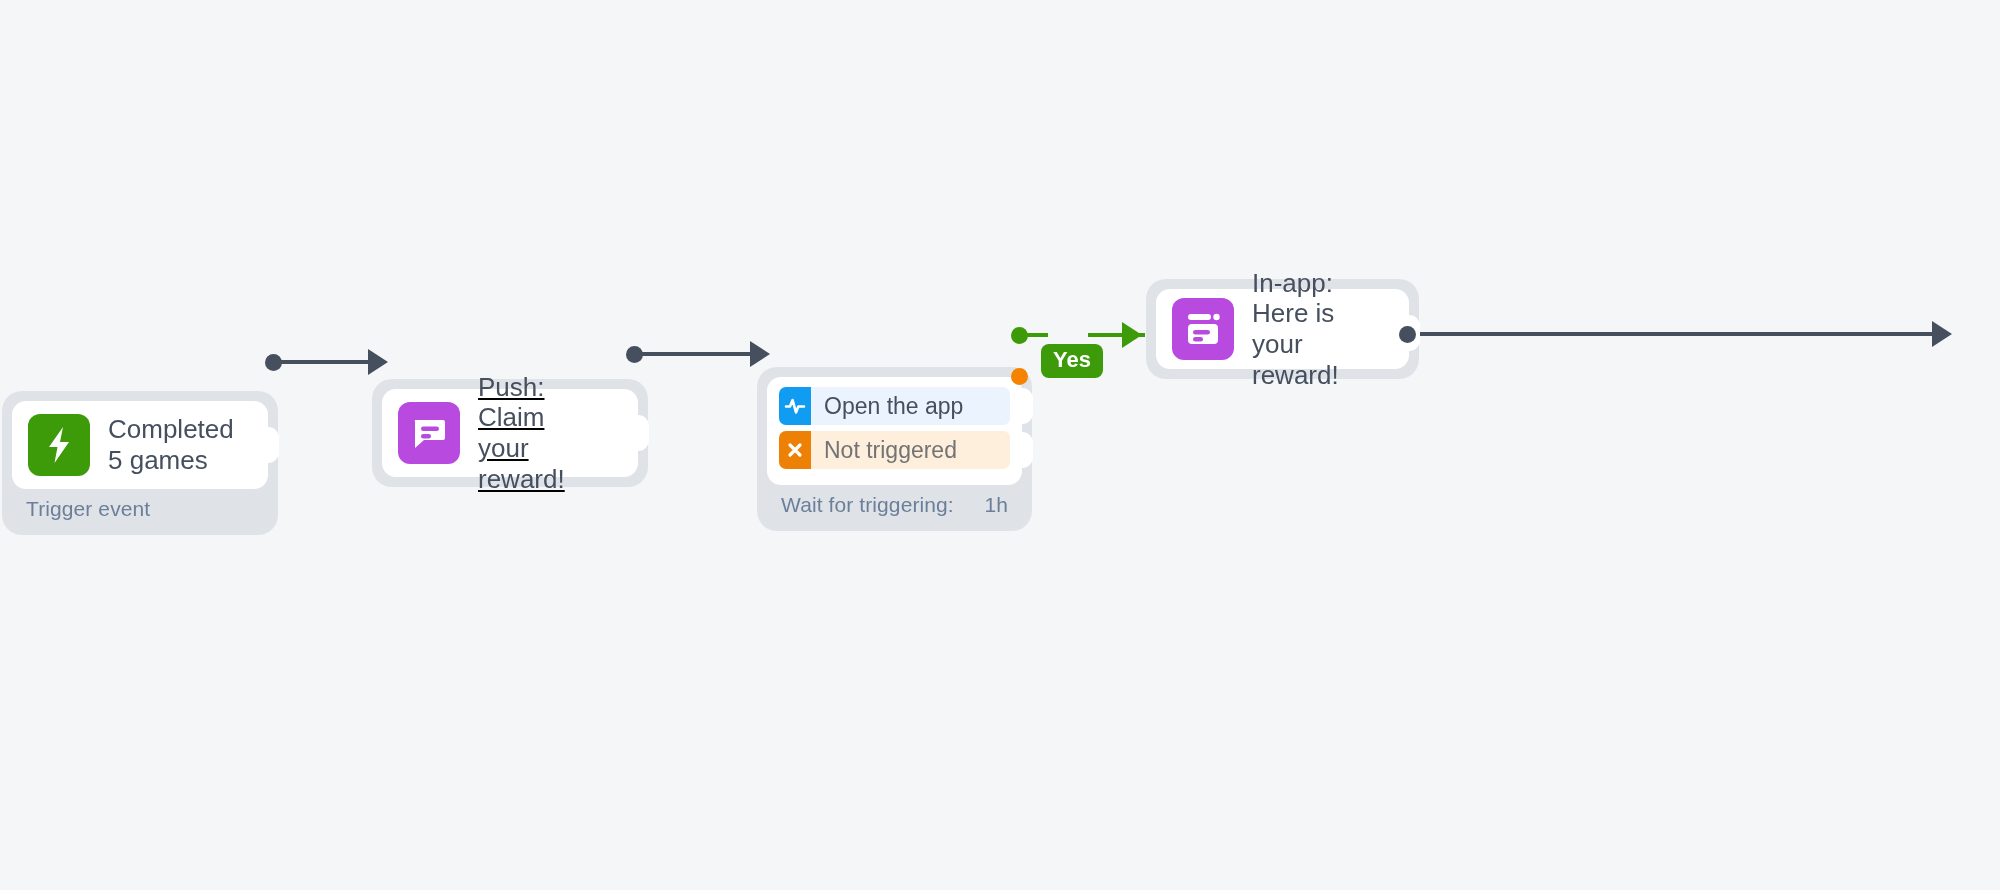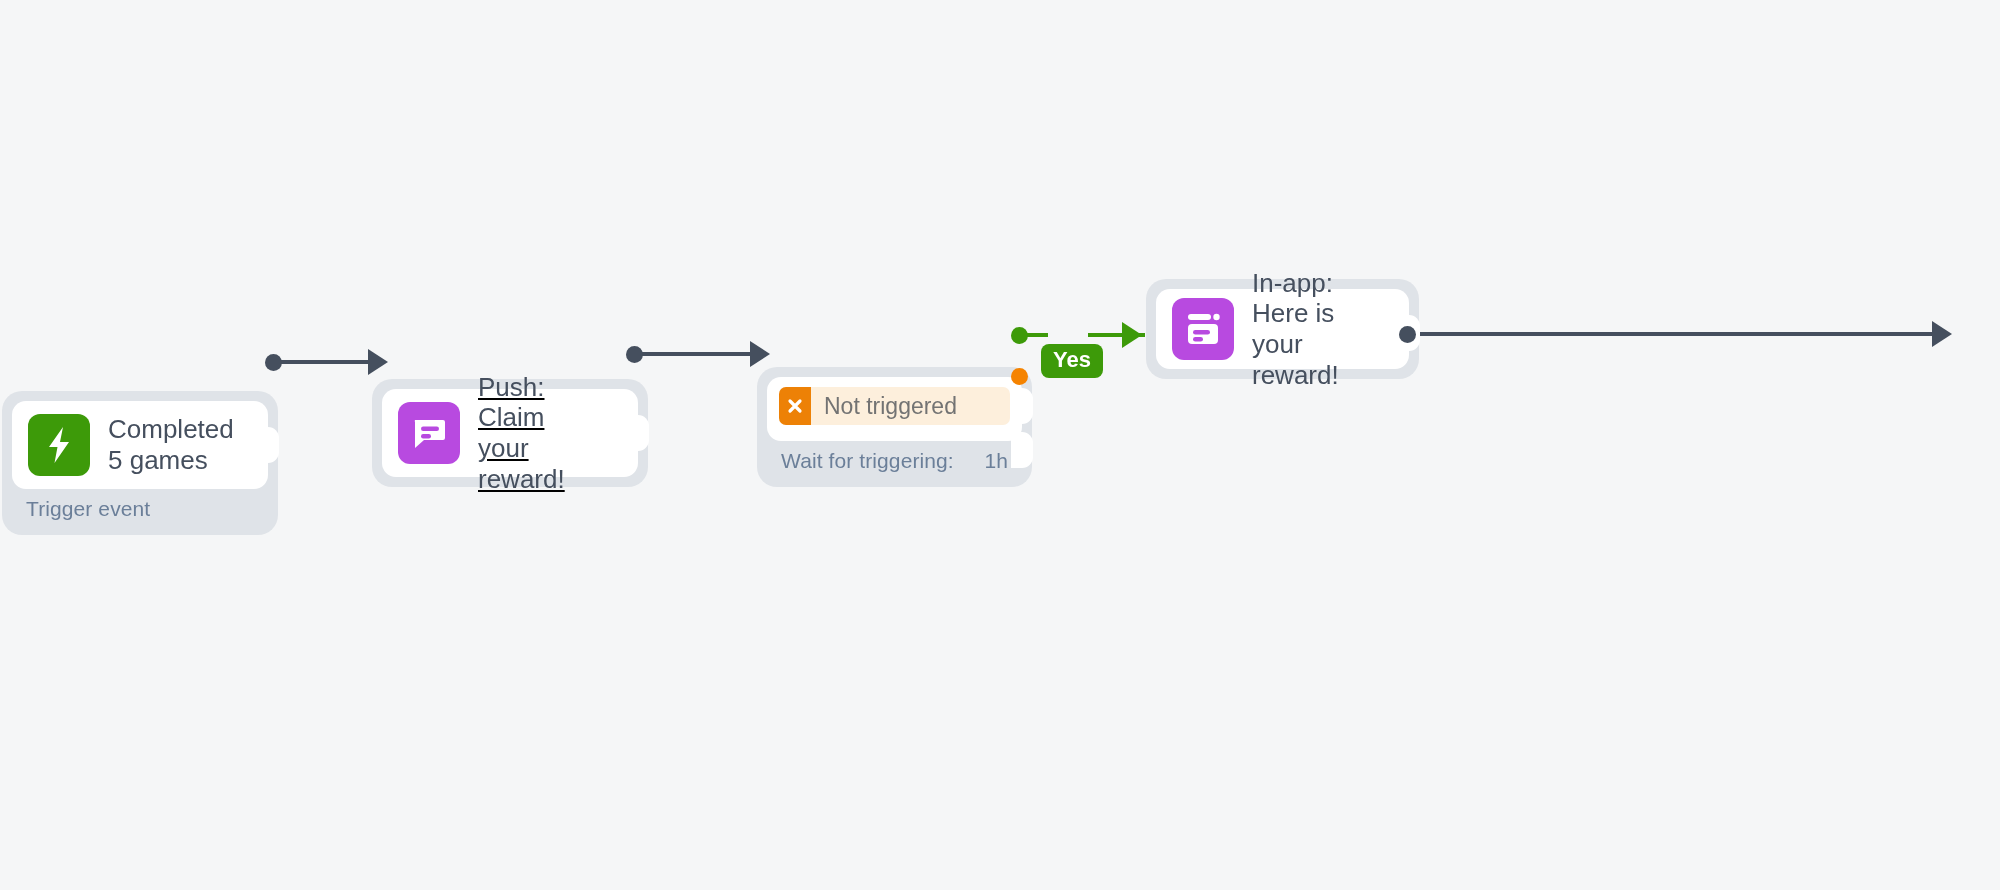--- a/index.html
+++ b/index.html
@@ -206,20 +206,28 @@
       <div class="notch" style="right:-11px; top:26px;"></div>
     </div>
   </div>
   <div class="dot dark" style="left:626px; top:346px;"></div>
 
   <div class="edge" style="left:641px; top:352px; width:111px;"></div>
   <div class="arrow" style="left:750px; top:341px;"></div>
 
   <div class="node" id="node-wait">
     <div class="node-card">
+      <div class="cond-row blue">
+        <span class="cond-icon">
+          <svg width="22" height="22" viewBox="0 0 22 22" aria-hidden="true">
+            <path d="M2 11.5 H6 L8.6 5 L12 17.5 L14.3 11.5 H20" fill="none" stroke="#ffffff" stroke-width="2.6" stroke-linecap="round" stroke-linejoin="round"></path>
+          </svg>
+        </span>
+        <span class="cond-label">Open the app</span>
+      </div>
       <div class="cond-row orange">
         <span class="cond-icon">
           <svg width="20" height="20" viewBox="0 0 20 20" aria-hidden="true">
             <path d="M5 5 L15 15 M15 5 L5 15" stroke="#ffffff" stroke-width="3.2" stroke-linecap="round"></path>
           </svg>
         </span>
         <span class="cond-label">Not triggered</span>
       </div>
       <div class="notch" style="right:-11px; top:11px;"></div>
       <div class="notch" style="right:-11px; top:55px;"></div>

